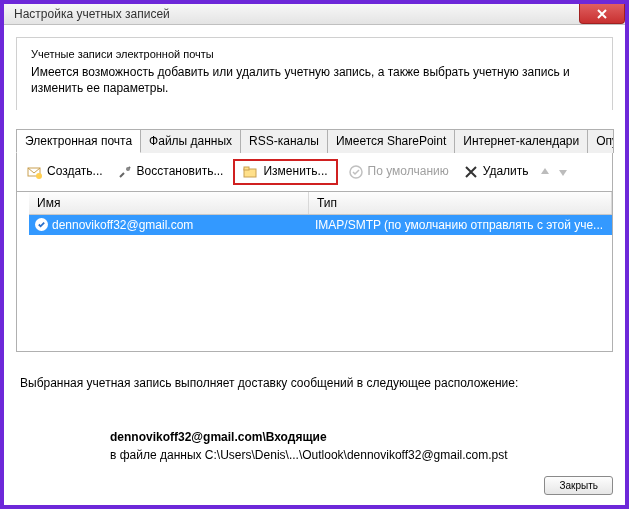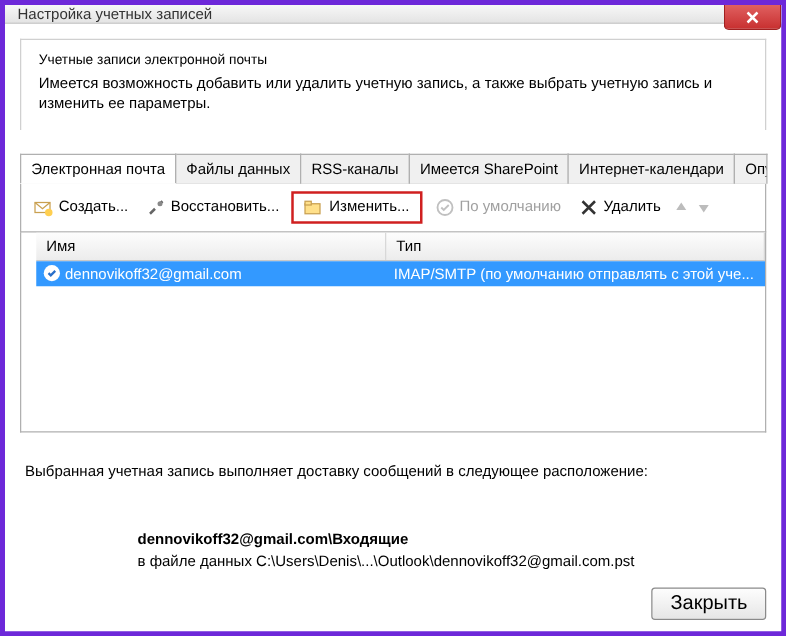--- a/index.html
+++ b/index.html
@@ -146,21 +146,21 @@
     margin-top: auto;
     display: flex;
     justify-content: flex-end;
     padding-top: 10px;
   }
   .btn {
     border: 1px solid #8a8a8a;
     background: linear-gradient(#fdfdfd,#e6e6e6);
     padding: 3px 14px;
     border-radius: 3px;
-    font-size: 16px;
+    font-size: 10px;
     cursor: default;
   }
 </style>
 </head>
 <body>
 
 <div class="window">
 
   <div class="titlebar">
     <span class="title">Настройка учетных записей</span>

